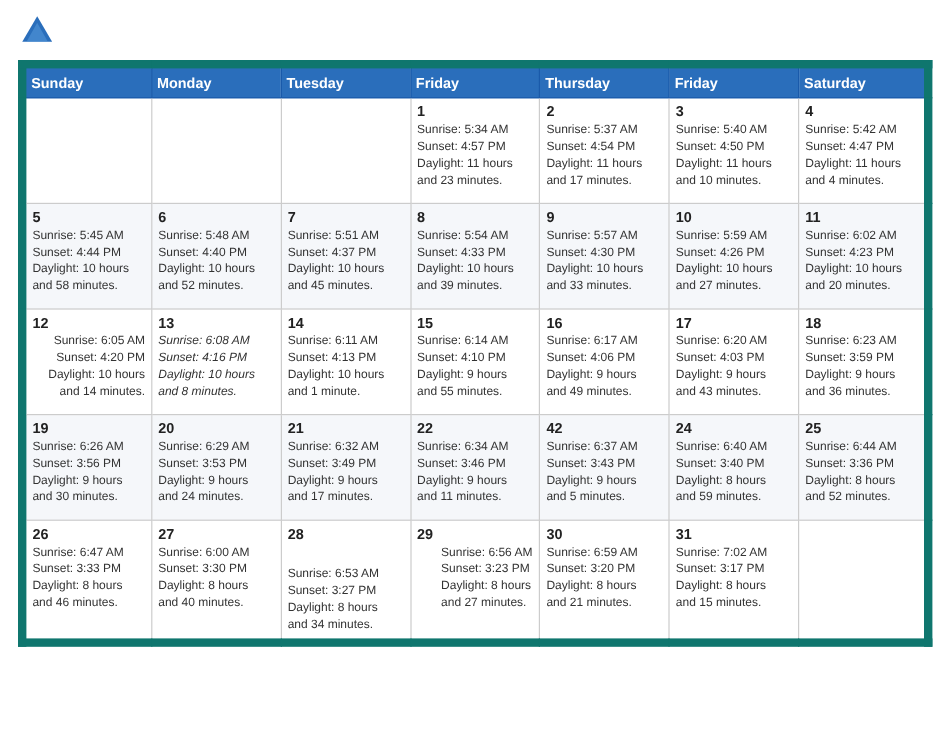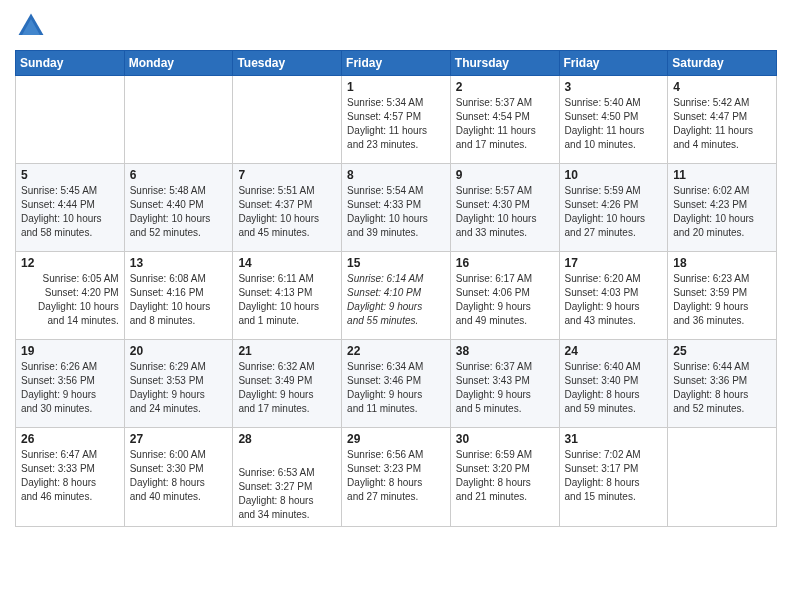--- a/index.html
+++ b/index.html
@@ -55,21 +55,21 @@
       color: #222;
       line-height: 1.1;
     }
     .location {
       font-size: 15px;
       color: #444;
     }
     .calendar {
       width: 100%;
       border-collapse: collapse;
-      border: 1px solid #0f766e;
+      border: 7px solid #0f766e;
     }
     .calendar th {
       background: #2a6ebb;
       color: #fff;
       font-size: 12px;
       font-weight: bold;
       padding: 5px 4px;
       text-align: left;
       border: 1px solid #1a5aaa;
     }
@@ -227,35 +227,35 @@
         <tr>
           <td>
             <span class="day-number">12</span>
             <div class="day-info" style="white-space: pre-line; text-align: right;">Sunrise: 6:05 AM
 Sunset: 4:20 PM
 Daylight: 10 hours
 and 14 minutes.</div>
           </td>
           <td>
             <span class="day-number">13</span>
-            <div class="day-info" style="white-space: pre-line;">Sunrise: 6:08 AM
+            <div class="day-info" style="white-space: pre-line; font-style: italic;">Sunrise: 6:08 AM
 Sunset: 4:16 PM
 Daylight: 10 hours
 and 8 minutes.</div>
           </td>
           <td>
             <span class="day-number">14</span>
             <div class="day-info" style="white-space: pre-line;">Sunrise: 6:11 AM
 Sunset: 4:13 PM
 Daylight: 10 hours
 and 1 minute.</div>
           </td>
           <td>
             <span class="day-number">15</span>
-            <div class="day-info" style="white-space: pre-line; font-style: italic;">Sunrise: 6:14 AM
+            <div class="day-info" style="white-space: pre-line;">Sunrise: 6:14 AM
 Sunset: 4:10 PM
 Daylight: 9 hours
 and 55 minutes.</div>
           </td>
           <td>
             <span class="day-number">16</span>
             <div class="day-info" style="white-space: pre-line;">Sunrise: 6:17 AM
 Sunset: 4:06 PM
 Daylight: 9 hours
 and 49 minutes.</div>
@@ -298,21 +298,21 @@
 and 17 minutes.</div>
           </td>
           <td>
             <span class="day-number">22</span>
             <div class="day-info" style="white-space: pre-line;">Sunrise: 6:34 AM
 Sunset: 3:46 PM
 Daylight: 9 hours
 and 11 minutes.</div>
           </td>
           <td>
-            <span class="day-number">38</span>
+            <span class="day-number">42</span>
             <div class="day-info" style="white-space: pre-line;">Sunrise: 6:37 AM
 Sunset: 3:43 PM
 Daylight: 9 hours
 and 5 minutes.</div>
           </td>
           <td>
             <span class="day-number">24</span>
             <div class="day-info" style="white-space: pre-line;">Sunrise: 6:40 AM
 Sunset: 3:40 PM
 Daylight: 8 hours
@@ -343,21 +343,21 @@
           </td>
           <td>
             <span class="day-number">28</span>
             <div class="day-info" style="white-space: pre-line; margin-top: 20px;">Sunrise: 6:53 AM
 Sunset: 3:27 PM
 Daylight: 8 hours
 and 34 minutes.</div>
           </td>
           <td>
             <span class="day-number">29</span>
-            <div class="day-info" style="white-space: pre-line;">Sunrise: 6:56 AM
+            <div class="day-info" style="white-space: pre-line; margin-left: 20px;">Sunrise: 6:56 AM
 Sunset: 3:23 PM
 Daylight: 8 hours
 and 27 minutes.</div>
           </td>
           <td>
             <span class="day-number">30</span>
             <div class="day-info" style="white-space: pre-line;">Sunrise: 6:59 AM
 Sunset: 3:20 PM
 Daylight: 8 hours
 and 21 minutes.</div>

